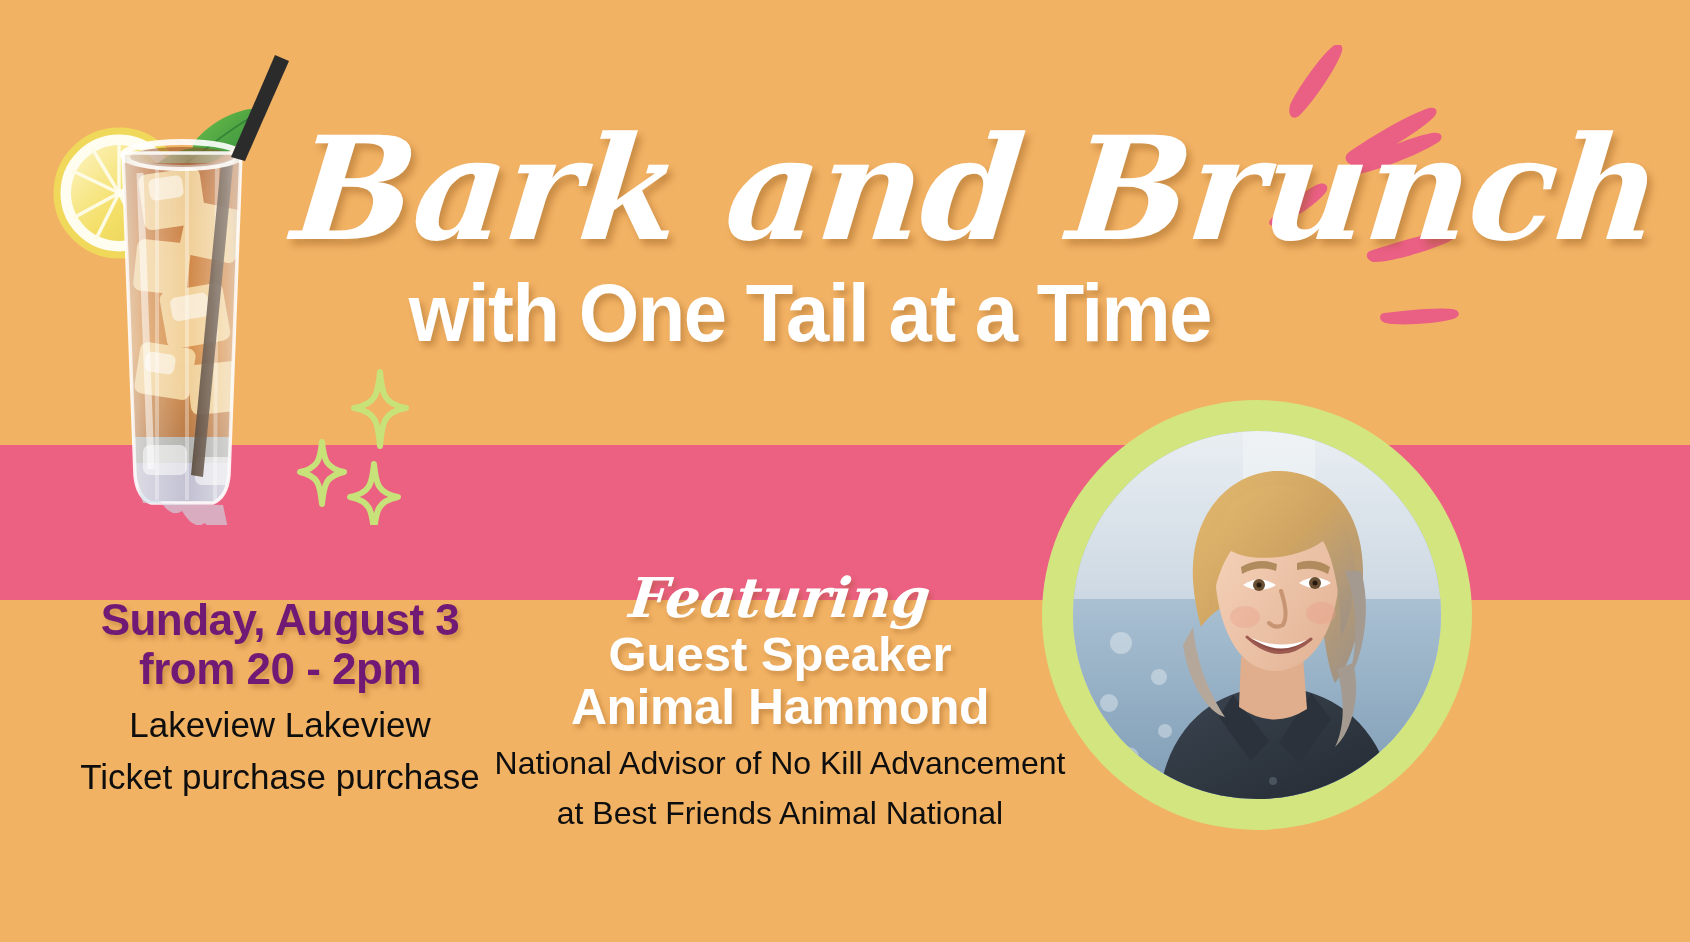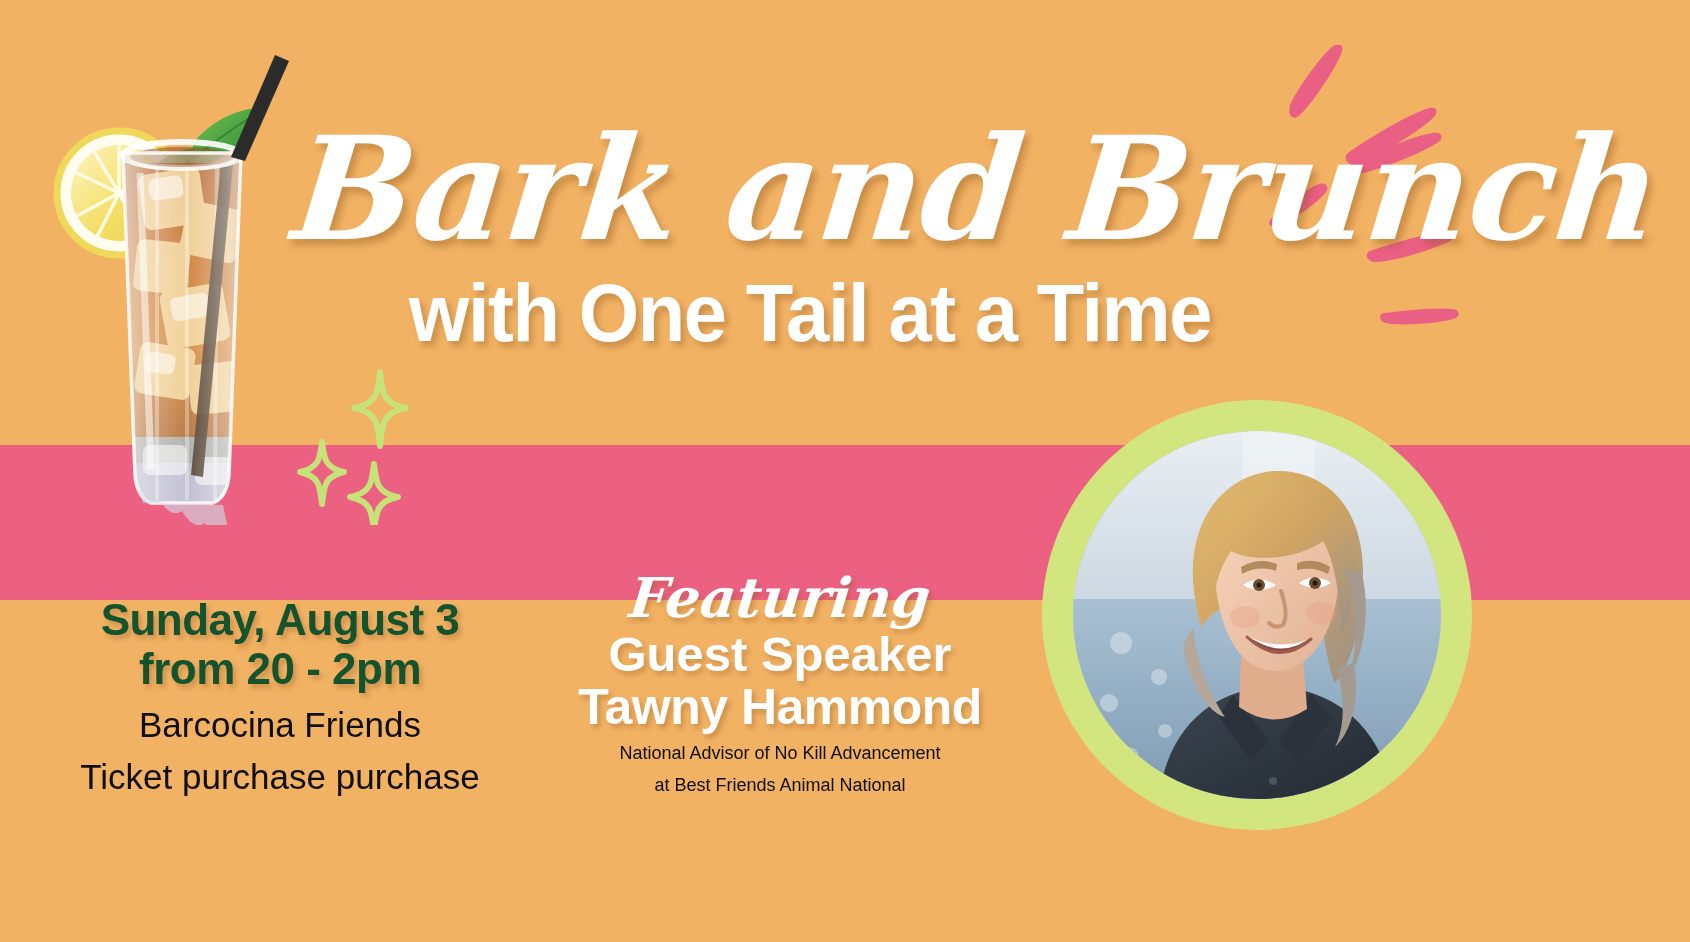--- a/index.html
+++ b/index.html
@@ -117,21 +117,21 @@
     top: 595px;
     width: 500px;
     z-index: 8;
     text-align: center;
   }
   .info-left .date-line {
     font-family: "Liberation Sans", sans-serif;
     font-weight: bold;
     font-size: 44px;
     line-height: 1.12;
-    color: #14532d;
+    color: #701a75;
     letter-spacing: -0.5px;
     text-shadow: 3px 4px 5px rgba(140, 85, 25, 0.35);
   }
   .info-left .venue-line {
     font-family: "Liberation Sans", sans-serif;
     font-weight: normal;
     font-size: 35px;
     line-height: 1.22;
     color: #0e0e0e;
     margin-top: 10px;
@@ -171,21 +171,21 @@
     font-weight: bold;
     font-size: 50px;
     line-height: 1.06;
     color: #ffffff;
     letter-spacing: -0.5px;
     text-shadow: 3px 4px 5px rgba(140, 85, 25, 0.36);
   }
   .speaker-role {
     font-family: "Liberation Sans", sans-serif;
     font-weight: normal;
-    font-size: 18px;
+    font-size: 32px;
     line-height: 1.32;
     color: #0e0e0e;
     margin-top: 8px;
   }
 
   
   .portrait-wrap {
     position: absolute;
     left: 1042px;
     top: 400px;
@@ -344,28 +344,28 @@
   </div>
 
   <div class="headline">
     <div class="title-script">Bark and Brunch</div>
     <div class="title-sub">with One Tail at a Time</div>
   </div>
 
   <div class="info-left">
     <div class="date-line">Sunday, August 3</div>
     <div class="date-line">from 20 - 2pm</div>
-    <div class="venue-line">Barcocina Friends</div>
+    <div class="venue-line">Lakeview Lakeview</div>
     <div class="venue-line">Ticket purchase purchase</div>
   </div>
 
   <div class="info-center">
     <div class="featuring">Featuring</div>
     <div class="guest-speaker">Guest Speaker</div>
-    <div class="speaker-name">Tawny Hammond</div>
+    <div class="speaker-name">Animal Hammond</div>
     <div class="speaker-role">National Advisor of No Kill Advancement</div>
     <div class="speaker-role">at Best Friends Animal National</div>
   </div>
 
   <div class="portrait-wrap">
     <div class="portrait-inner">
       <svg viewBox="0 0 368 368" xmlns="http://www.w3.org/2000/svg">
         <defs>
           <linearGradient id="skyGrad" x1="0" y1="0" x2="0" y2="1">
             <stop offset="0%" stop-color="#e9eef2"></stop>

